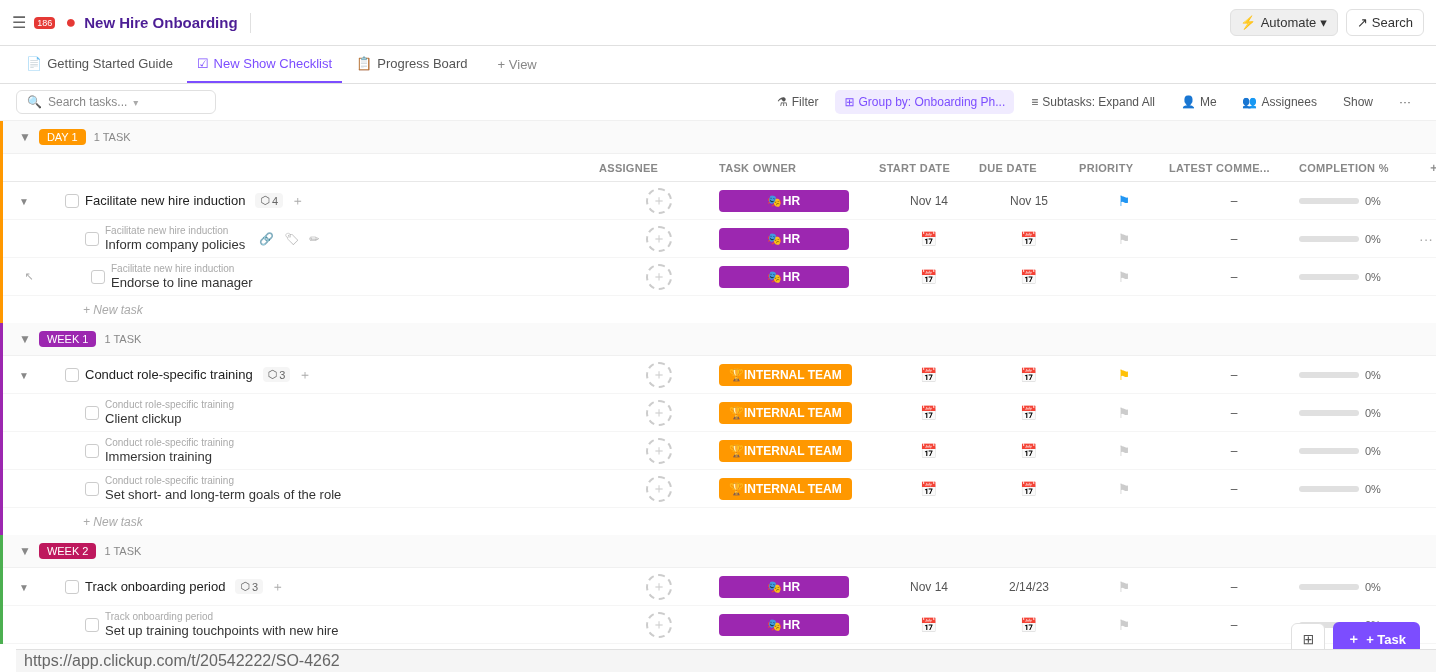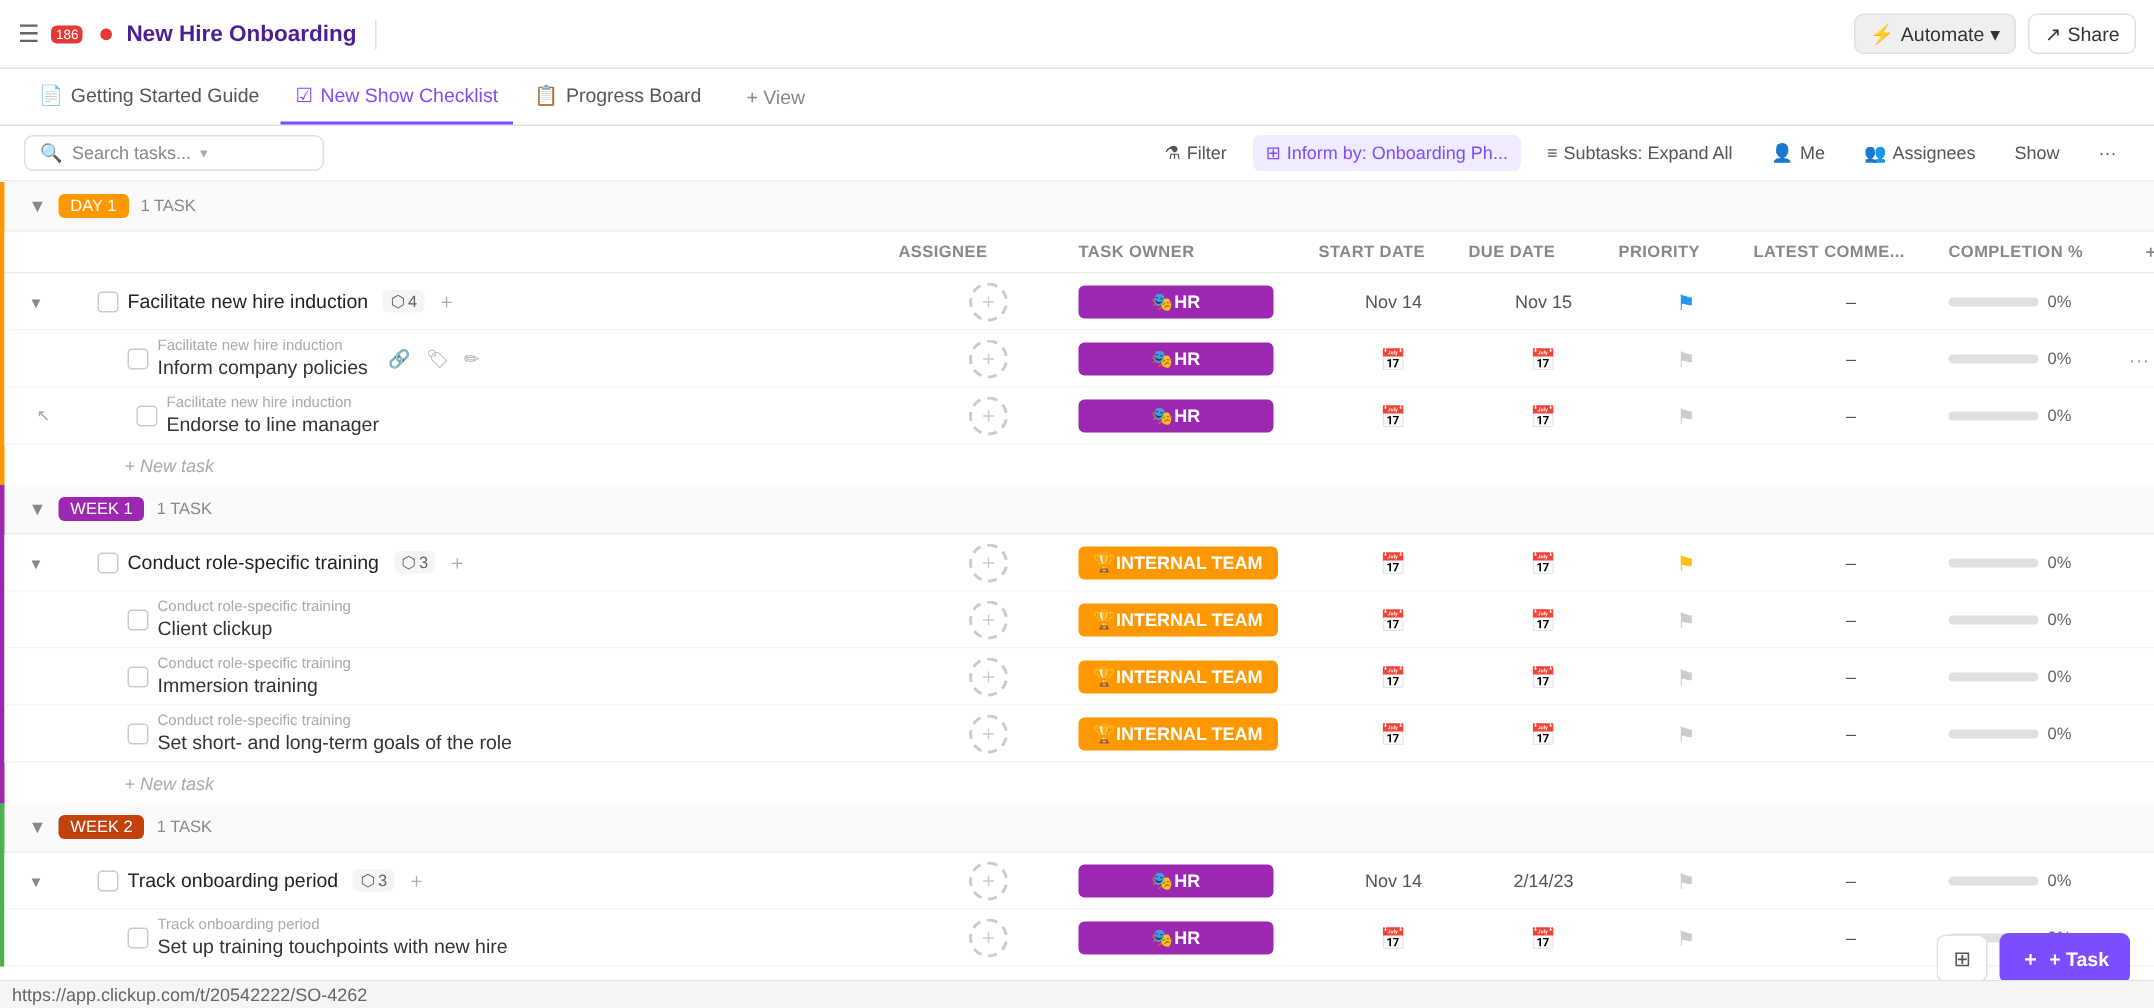--- a/index.html
+++ b/index.html
@@ -28,21 +28,21 @@
     .toolbar-btn { display: flex; align-items: center; gap: 4px; padding: 4px 8px; border-radius: 5px; font-size: 12px; color: #555; cursor: pointer; border: 1px solid transparent; }
     .toolbar-btn-active { background: #f0ebff; color: #7c4dff; }
 
     
     .main { overflow-y: auto; height: calc(100vh - 100px); }
     .section-header { display: flex; align-items: center; gap: 8px; padding: 8px 16px; background: #fafafa; border-bottom: 1px solid #f0f0f0; position: sticky; top: 0; z-index: 10; }
     .section-toggle { color: #888; cursor: pointer; font-size: 12px; }
     .section-badge { padding: 2px 8px; border-radius: 4px; font-size: 11px; font-weight: 400; color: #fff; }
     .badge-day { background: #ff9800; }
     .badge-week1 { background: #9c27b0; }
-    .badge-week2 { background: #c2410c; }
+    .badge-week2 { background: #be185d; }
     .section-count { font-size: 11px; color: #888; }
 
     
     .col-headers { display: grid; grid-template-columns: 580px 120px 160px 100px 100px 90px 130px 120px 30px; align-items: center; padding: 6px 16px; border-bottom: 1px solid #e8e8e8; background: #fff; font-size: 11px; font-weight: 600; color: #888; text-transform: uppercase; letter-spacing: 0.3px; }
     .main-task-row { display: grid; grid-template-columns: 580px 120px 160px 100px 100px 90px 130px 120px 30px; align-items: center; padding: 0 16px; min-height: 38px; border-bottom: 1px solid #f5f5f5; background: #fff; }
     .sub-task-row { display: grid; grid-template-columns: 580px 120px 160px 100px 100px 90px 130px 120px 30px; align-items: center; padding: 0 16px; min-height: 38px; border-bottom: 1px solid #f5f5f5; background: #fff; }
 
     .task-cell { display: flex; align-items: center; gap: 6px; }
     .task-indent { width: 40px; flex-shrink: 0; }
     .checkbox { width: 14px; height: 14px; border: 1.5px solid #ccc; border-radius: 3px; flex-shrink: 0; cursor: pointer; }
@@ -119,21 +119,21 @@
     <span class="header-divider"></span>
   </div>
   <div class="header-actions">
     <button class="automate-btn">
       <span>⚡</span>
       <span>Automate</span>
       <span>▾</span>
     </button>
     <button class="share-btn">
       <span>↗</span>
-      <span>Share</span>
+      <span>Search</span>
     </button>
   </div>
 </div>
 
 <div class="tabs">
   <div class="tab">
     <span>📄</span>
     <span>Getting Started Guide</span>
   </div>
   <div class="tab active">
@@ -155,21 +155,21 @@
     <span>Search tasks...</span>
     <span class="search-chevron">▾</span>
   </div>
   <div class="toolbar-right">
     <div class="toolbar-btn">
       <span>⚗</span>
       <span>Filter</span>
     </div>
     <div class="toolbar-btn toolbar-btn-active">
       <span>⊞</span>
-      <span>Inform by: Onboarding Ph...</span>
+      <span>Group by: Onboarding Ph...</span>
     </div>
     <div class="toolbar-btn">
       <span>≡</span>
       <span>Subtasks: Expand All</span>
     </div>
     <div class="toolbar-btn">
       <span>👤</span>
       <span>Me</span>
     </div>
     <div class="toolbar-btn">
@@ -561,21 +561,21 @@
           <div class="progress-fill" style="width:0%"></div>
         </div>
         <span class="progress-pct">0%</span>
       </div>
       <div></div>
     </div>
   </div>
 
 </div>
 
-<div style="position:fixed;bottom:0;left:0;right:0;background:#f5f5f5;border-top:1px solid #e0e0e0;padding:2px 8px;font-size:12px;color:#666;z-index:100;">
+<div style="position:fixed;bottom:0;left:16px;right:0;background:#f5f5f5;border-top:1px solid #e0e0e0;padding:2px 8px;font-size:16px;color:#666;z-index:100;">
   <span>https://app.clickup.com/t/20542222/SO-4262</span>
 </div>
 
 <div class="bottom-bar">
   <div class="list-view-btn">
     <span>⊞</span>
   </div>
   <div class="task-btn-large">
     <span>＋</span>
     <span>+ Task</span>

